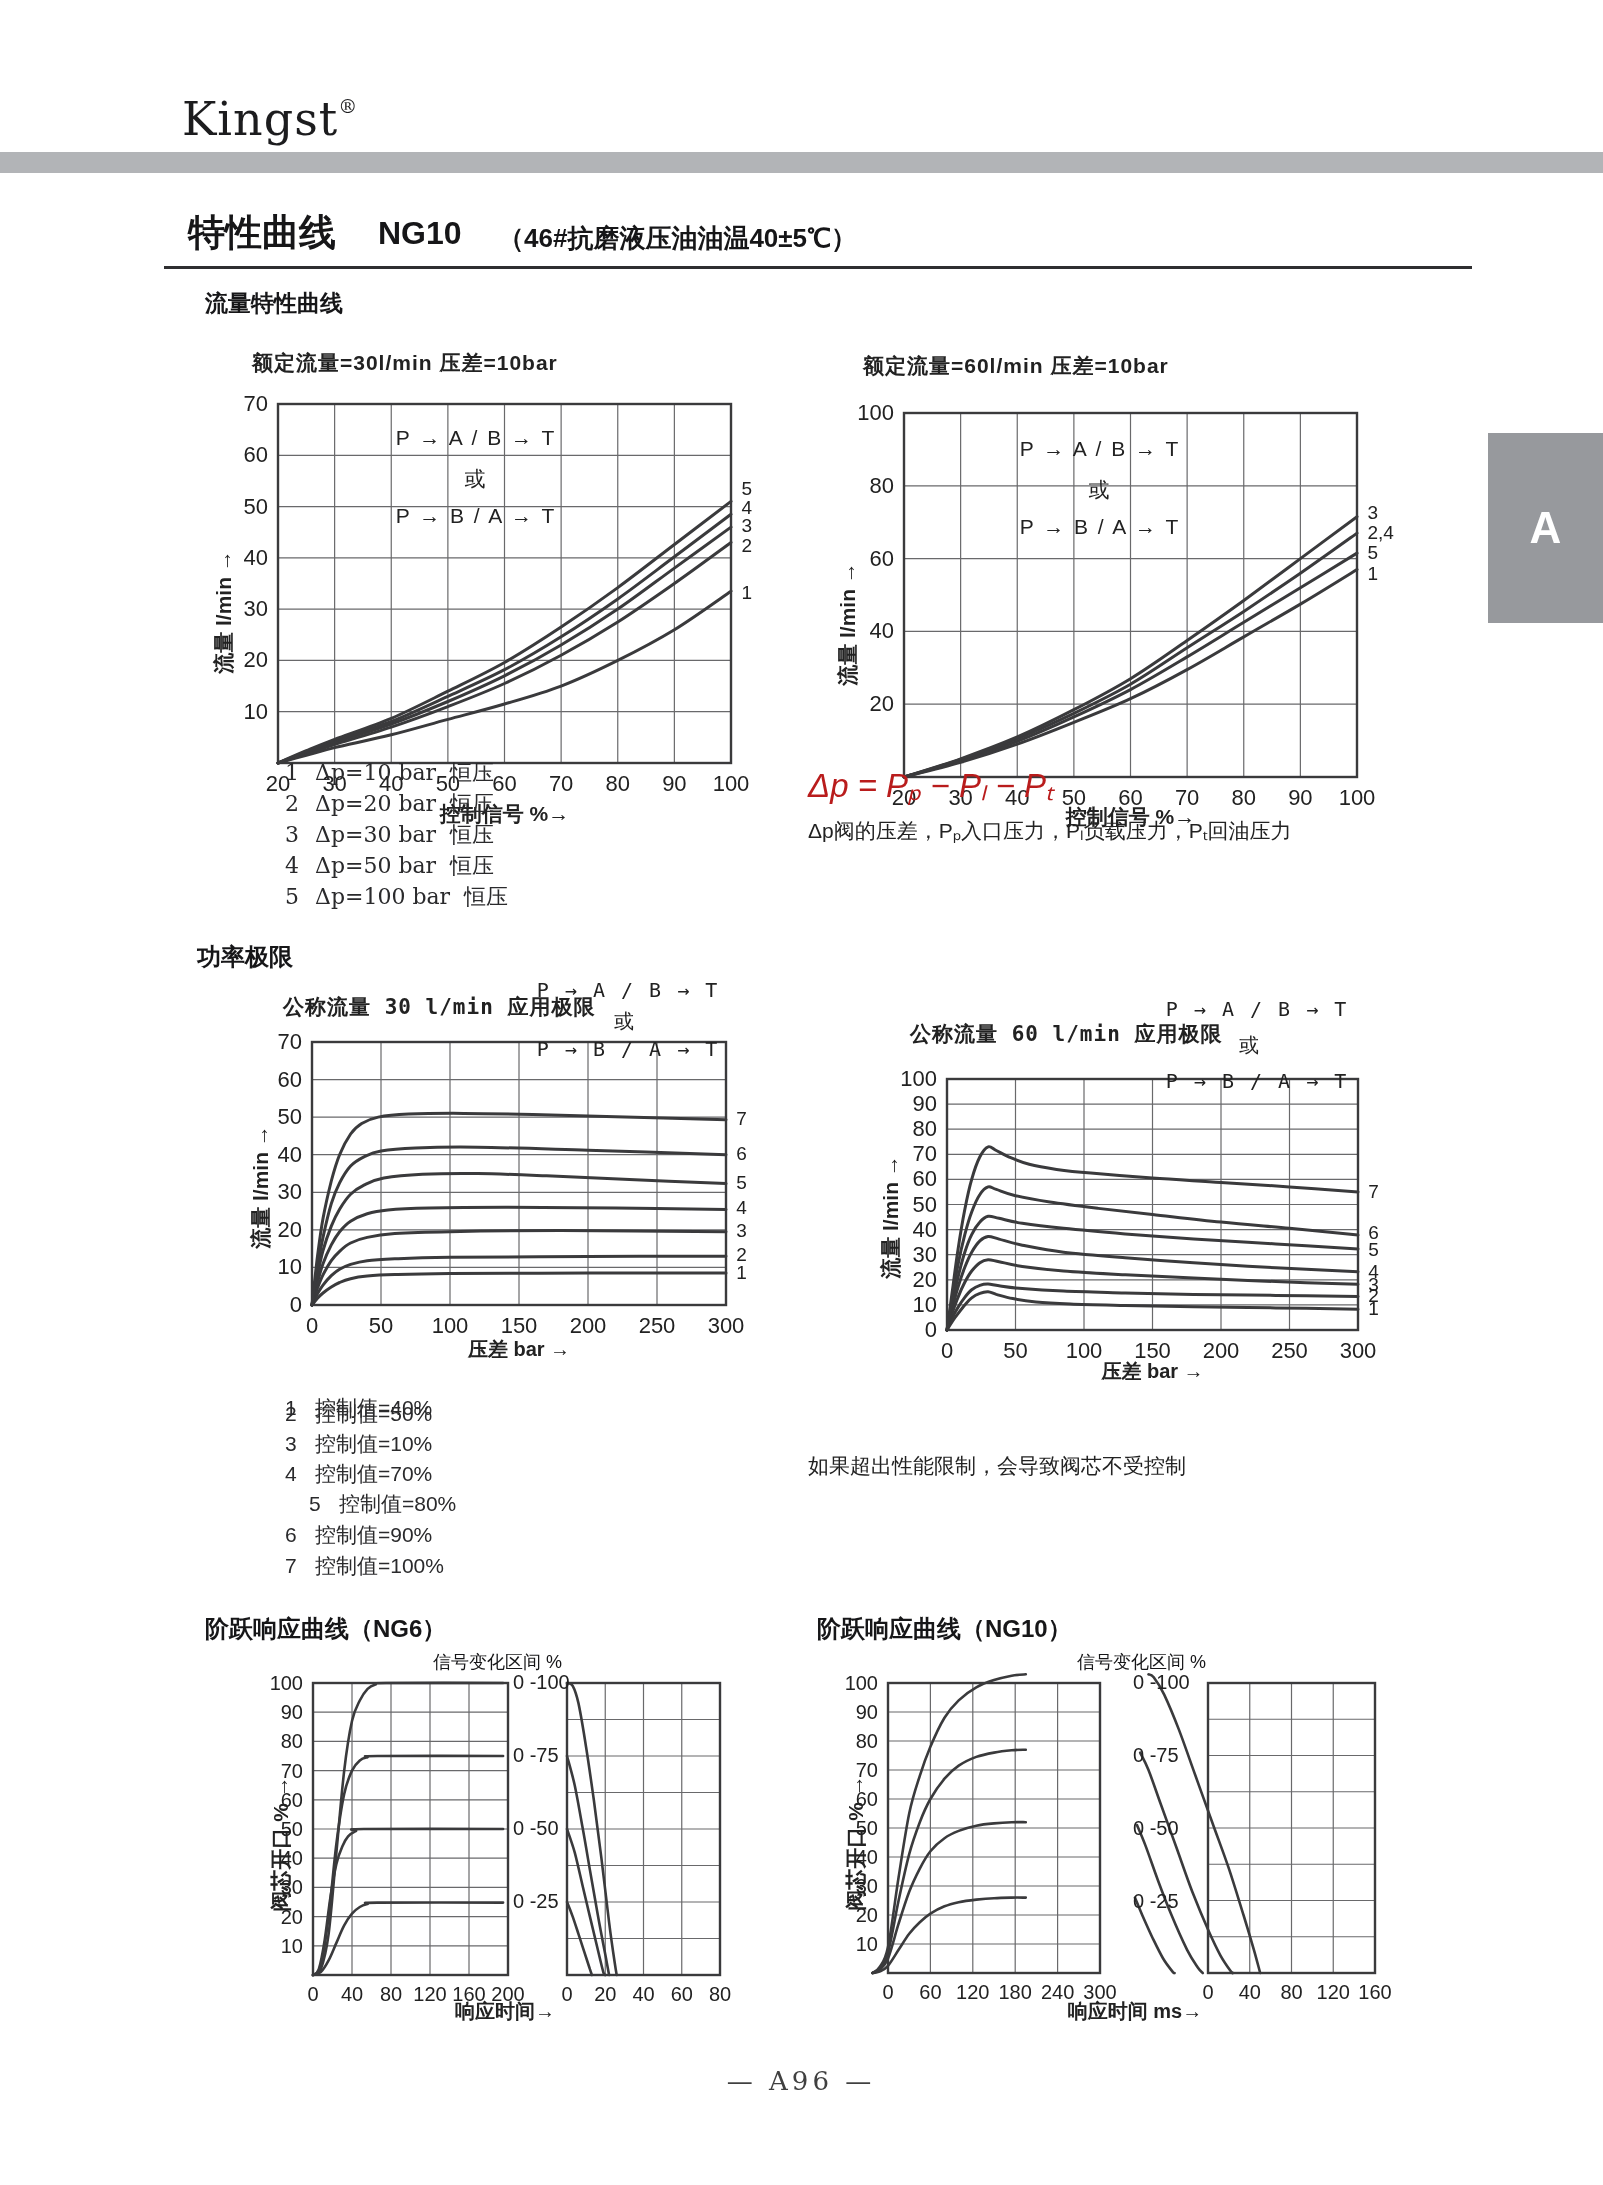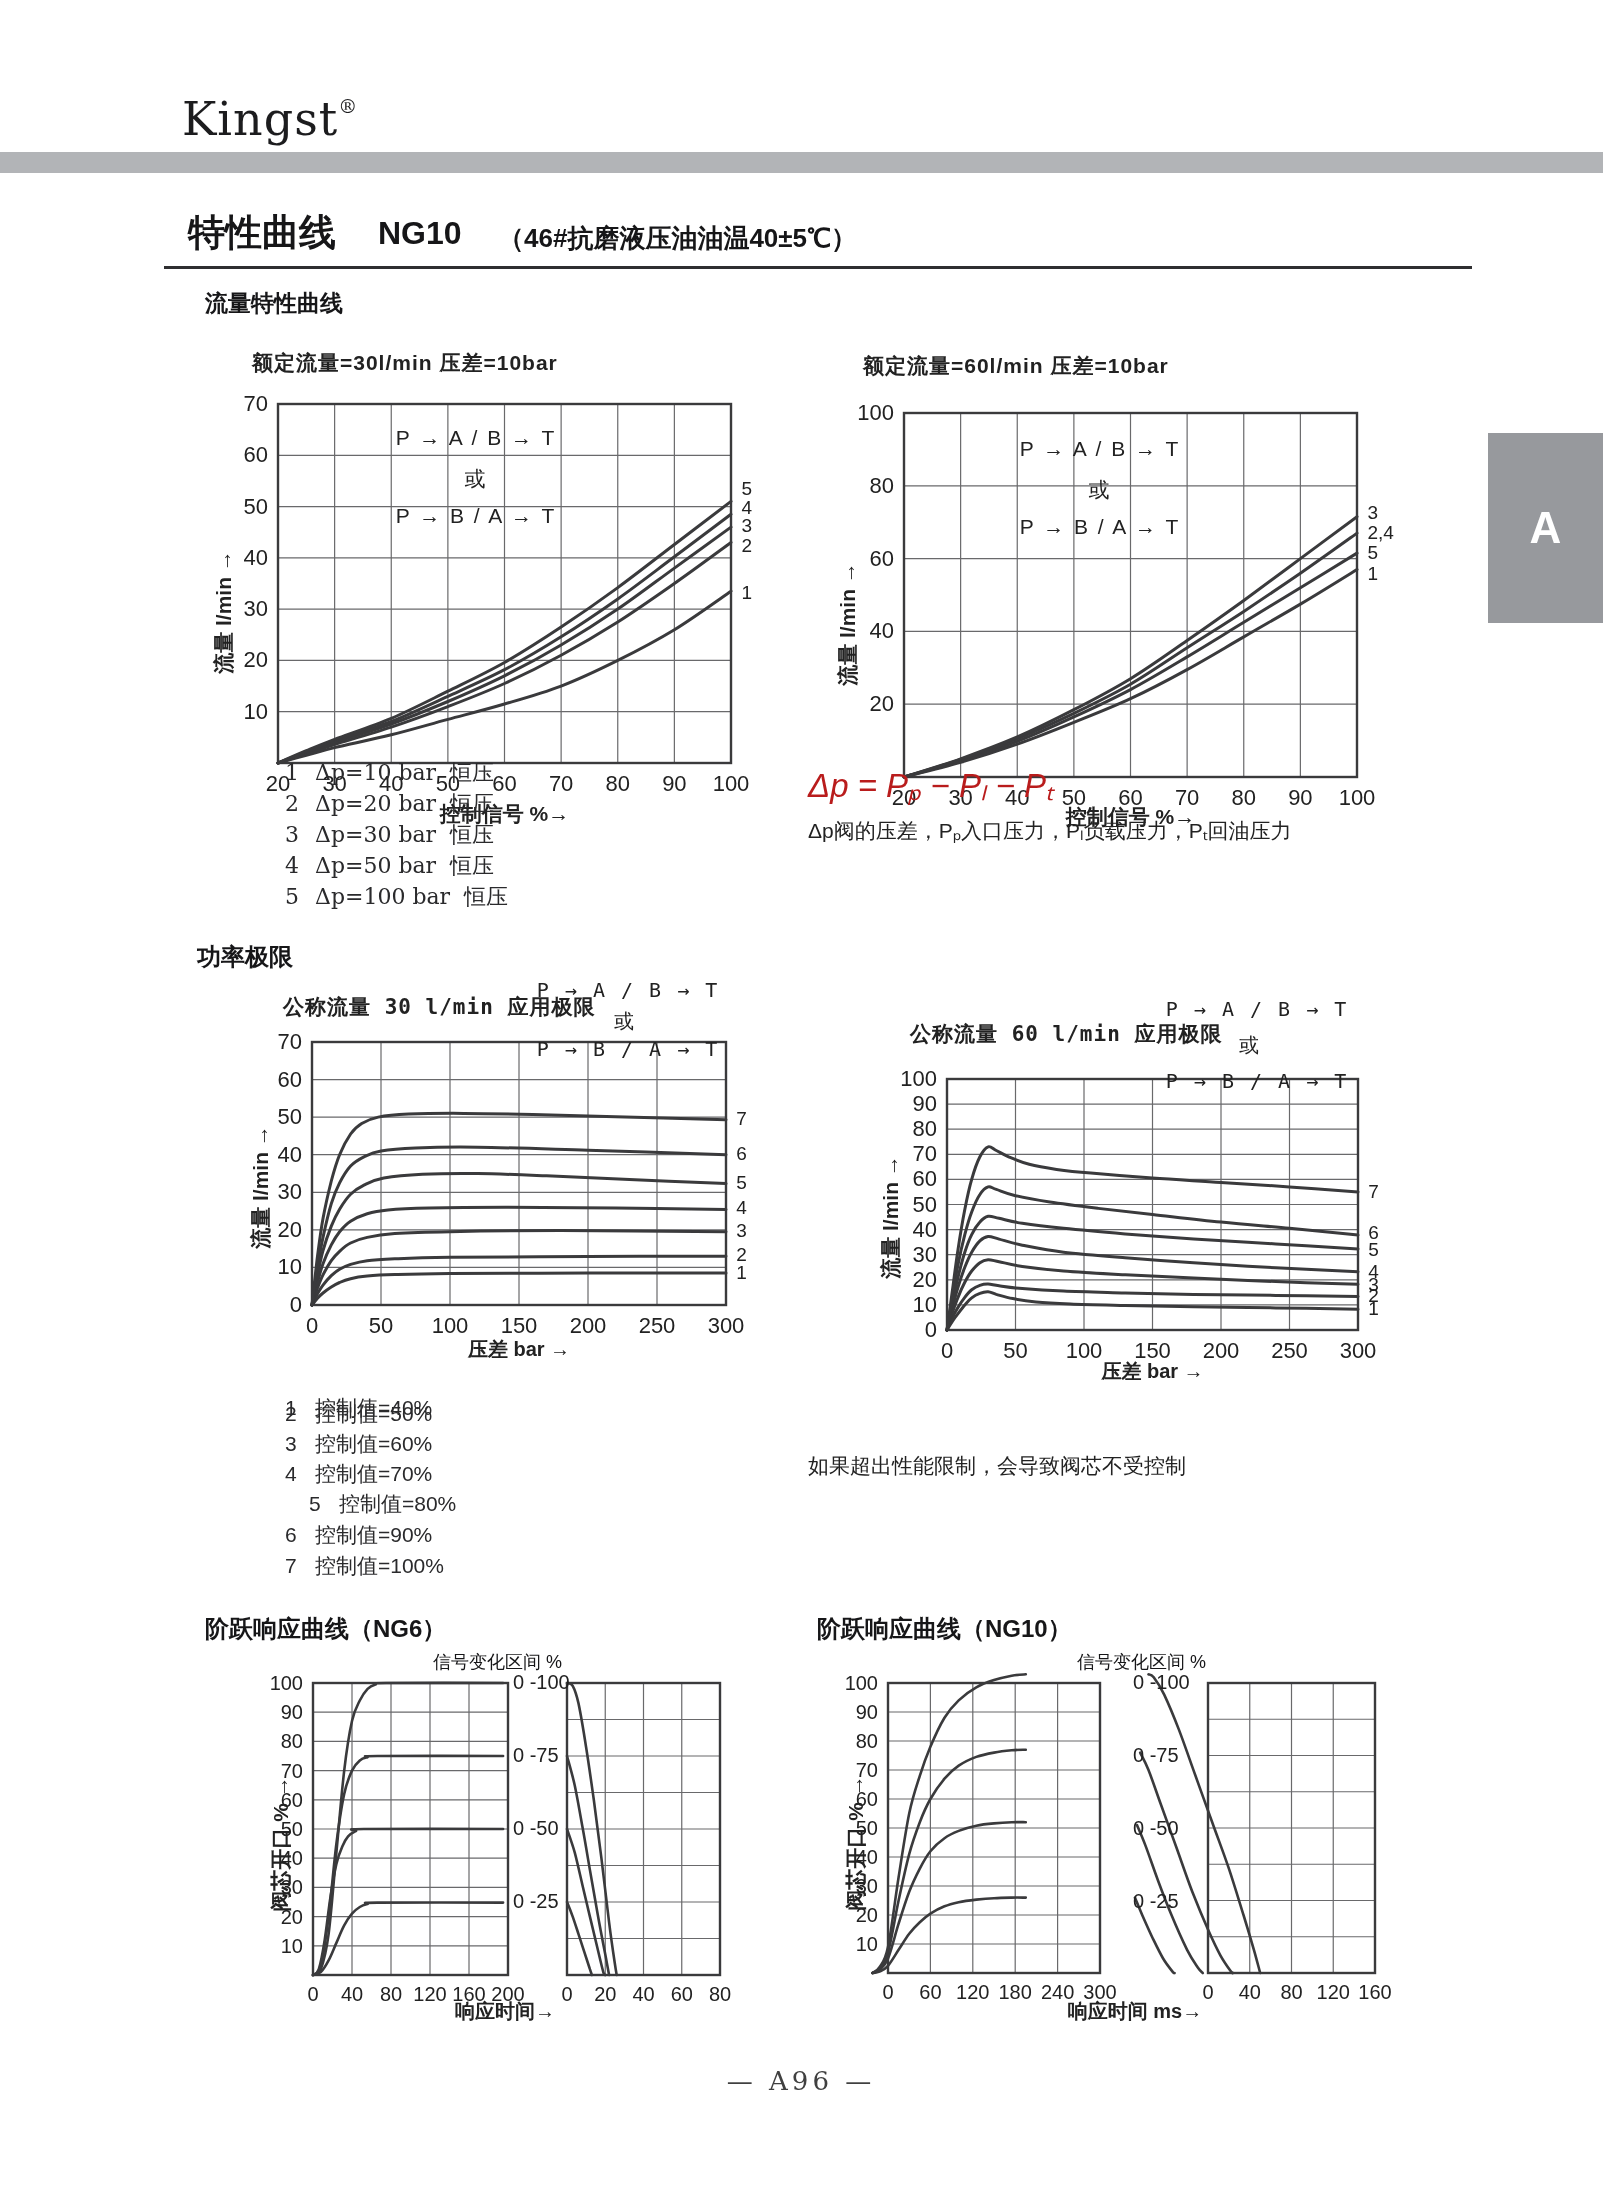--- a/index.html
+++ b/index.html
@@ -273,21 +273,21 @@
       </svg>
       <div class="chart-ann ann-mono" style="left: 160px; top: -82px; width: 300px;">P → A / B → T</div>
       <div class="chart-ann ann-mono" style="left: 153px; top: -47px; width: 300px;">或</div>
       <div class="chart-ann ann-mono" style="left: 160px; top: -10px; width: 300px;">P → B / A → T</div>
     </div>
   <div class="abs ylabel" style="left:891px;top:1217px;">流量 l/min  →</div>
   <div class="xlabel" style="left:947px;top:1358px;width:411px;font-size:20px;">压差 bar →</div>
 
   <div class="ctl-row" style="left:285px;top:1370px;margin-top:24px;"><span class="n">1</span><span>控制值=40%</span></div>
   <div class="ctl-row" style="left:285px;top:1400px;"><span class="n">2</span><span>控制值=50%</span></div>
-  <div class="ctl-row" style="left:285px;top:1430px;"><span class="n">3</span><span>控制值=60%</span></div>
+  <div class="ctl-row" style="left:285px;top:1430px;"><span class="n">3</span><span>控制值=10%</span></div>
   <div class="ctl-row" style="left:285px;top:1460px;"><span class="n">4</span><span>控制值=70%</span></div>
   <div class="ctl-row" style="left:285px;top:1490px;margin-left:24px;"><span class="n">5</span><span>控制值=80%</span></div>
   <div class="ctl-row" style="left:285px;top:1521px;"><span class="n">6</span><span>控制值=90%</span></div>
   <div class="ctl-row" style="left:285px;top:1552px;"><span class="n">7</span><span>控制值=100%</span></div>
 
   <div class="abs note nowrap" style="left:808px;top:1452px;">如果超出性能限制，会导致阀芯不受控制</div>
 
   <div class="abs h-sub nowrap" style="left:205px;top:1613px;font-size:24px;">阶跃响应曲线（NG6）</div>
   <div class="abs h-sub nowrap" style="left:817px;top:1613px;font-size:24px;">阶跃响应曲线（NG10）</div>
   <div class="signal-label" style="left:433px;top:1650px;">信号变化区间 %</div>

